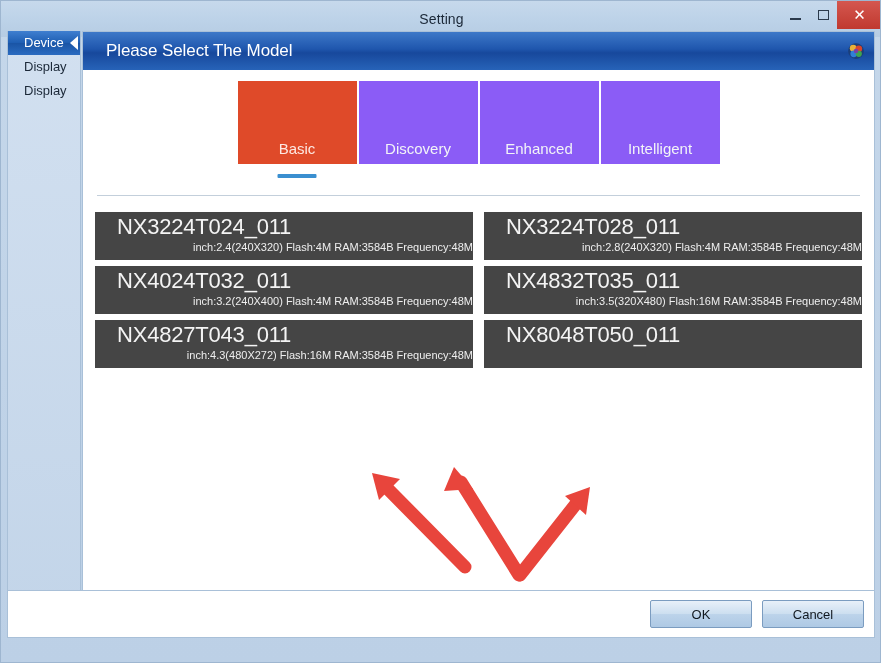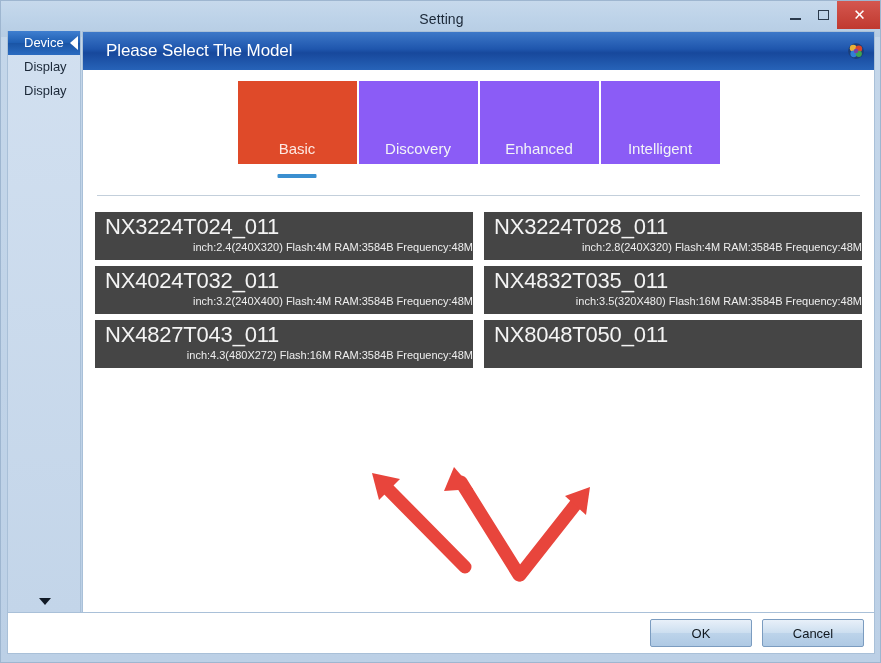--- a/index.html
+++ b/index.html
@@ -207,21 +207,21 @@
   #model-grid {
     margin: 16px 12px 0 12px;
     display: grid;
     grid-template-columns: 1fr 1fr;
     column-gap: 11px;
     row-gap: 6px;
   }
   .model-card {
     background: #454545;
     height: 48px;
-    padding: 1px 0 0 10px;
+    padding: 1px 0 0 22px;
     color: #ffffff;
     cursor: default;
     user-select: none;
     overflow: hidden;
   }
   .model-name {
     font-size: 22px;
     line-height: 27px;
     color: #f4f4f4;
     letter-spacing: -0.2px;
@@ -242,23 +242,23 @@
   #annotations {
     position: absolute;
     left: 0; top: 0;
     width: 793px; height: 583px;
     pointer-events: none;
   }
 
   
   #footer {
     position: absolute;
-    left: 6px; bottom: 8px;
+    left: 6px; bottom: 24px;
     width: 868px;
-    height: 42px;
+    height: 48px;
     background: #ffffff;
     border: 1px solid #a9c0d8;
     display: flex;
     align-items: center;
     justify-content: flex-end;
     padding-right: 10px;
     gap: 10px;
   }
   .dlg-btn {
     width: 102px;

